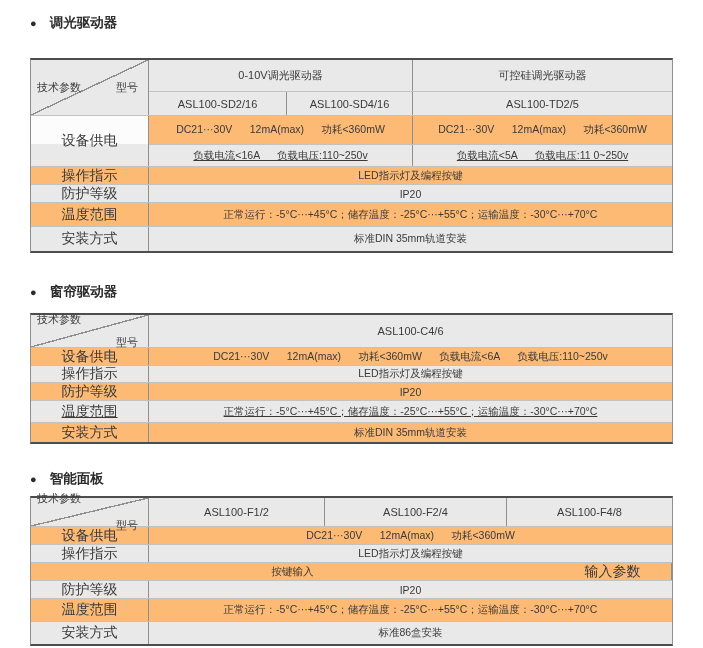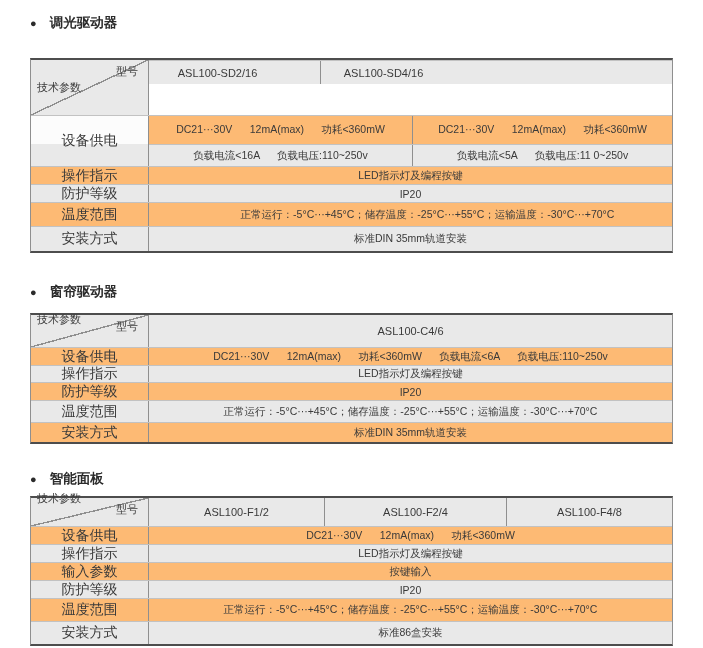--- a/index.html
+++ b/index.html
@@ -41,36 +41,36 @@
   .gray { background: #e9e9e9; }
   .white { background: #fdba74; }
 
   .w137 { width: 137px; flex: 0 0 137px; }
   .w126 { width: 126px; flex: 0 0 126px; }
   .w263 { width: 263px; flex: 0 0 263px; }
   .w175 { width: 175px; flex: 0 0 175px; }
   .w182 { width: 182px; flex: 0 0 182px; text-align: right; }
 
   .h17 { height: 17px; } .h18 { height: 18px; } .h20 { height: 20px; }
-  .h22 { height: 22px; } .h23 { height: 23px; } .h24 { height: 24px; gap: 34px; }
+  .h22 { height: 22px; text-decoration: underline; } .h23 { height: 23px; } .h24 { height: 24px; }
   .h25 { height: 25px; } .h28 { height: 28px; } .h31 { height: 31px; }
   .h32 { height: 32px; } .h50 { height: 50px; } .h55 { height: 55px; }
 
   
   .corner {
     position: relative;
     background-color: #e9e9e9;
     background-image: linear-gradient(to bottom right,
       transparent calc(50% - 0.7px),
       #8f8f8f calc(50% - 0.7px),
       #8f8f8f calc(50% + 0.7px),
       transparent calc(50% + 0.7px));
     font-size: 11px;
   }
-  .corner .c-top { position: absolute; top: 4px; right: 10px; }
+  .corner .c-top { position: absolute; top: 20px; right: 10px; }
   .corner .c-bot { position: absolute; bottom: 20px; left: 6px; }
 
   
   .power-lab-t1 { background: linear-gradient(#fcfcfc 0 28px, #e9e9e9 28px 100%); }
 </style>
 </head>
 <body>
 
 <div class="page">
 
@@ -80,23 +80,28 @@
   </div>
 
   <div class="tbl">
 
     <div class="r">
       <div class="c lab h55 corner br">
         <span class="c-top">型号</span>
         <span class="c-bot">技术参数</span>
       </div>
       <div class="col">
+        <div class="r h31 gray">
+          <div class="c w263 f11">0-10V调光驱动器</div>
+          <div class="c val vl f11">可控硅调光驱动器</div>
+        </div>
         <div class="r h24 rline gray">
           <div class="c w137 f11">ASL100-SD2/16</div>
           <div class="c w126 vl f11">ASL100-SD4/16</div>
+          <div class="c val vl f11">ASL100-TD2/5</div>
         </div>
       </div>
     </div>
 
     <div class="r">
       <div class="c lab h50 power-lab-t1 br">设备供电</div>
       <div class="col">
         <div class="r h28 white">
           <div class="c w263 pre">DC21···30V      12mA(max)      功耗&lt;360mW</div>
           <div class="c val vl pre">DC21···30V      12mA(max)      功耗&lt;360mW</div>
@@ -177,22 +182,22 @@
     </div>
     <div class="r h18 white">
       <div class="c lab br">设备供电</div>
       <div class="c val pre">DC21···30V      12mA(max)      功耗&lt;360mW</div>
     </div>
     <div class="r h18 gray">
       <div class="c lab br">操作指示</div>
       <div class="c val">LED指示灯及编程按键</div>
     </div>
     <div class="r h18 white">
+      <div class="c val">按键输入</div>
       <div class="c lab br">输入参数</div>
-      <div class="c val">按键输入</div>
     </div>
     <div class="r h18 gray">
       <div class="c lab br">防护等级</div>
       <div class="c val">IP20</div>
     </div>
     <div class="r h23 white">
       <div class="c lab br">温度范围</div>
       <div class="c val">正常运行：-5°C···+45°C；储存温度：-25°C···+55°C；运输温度：-30°C···+70°C</div>
     </div>
     <div class="r h23 gray">

